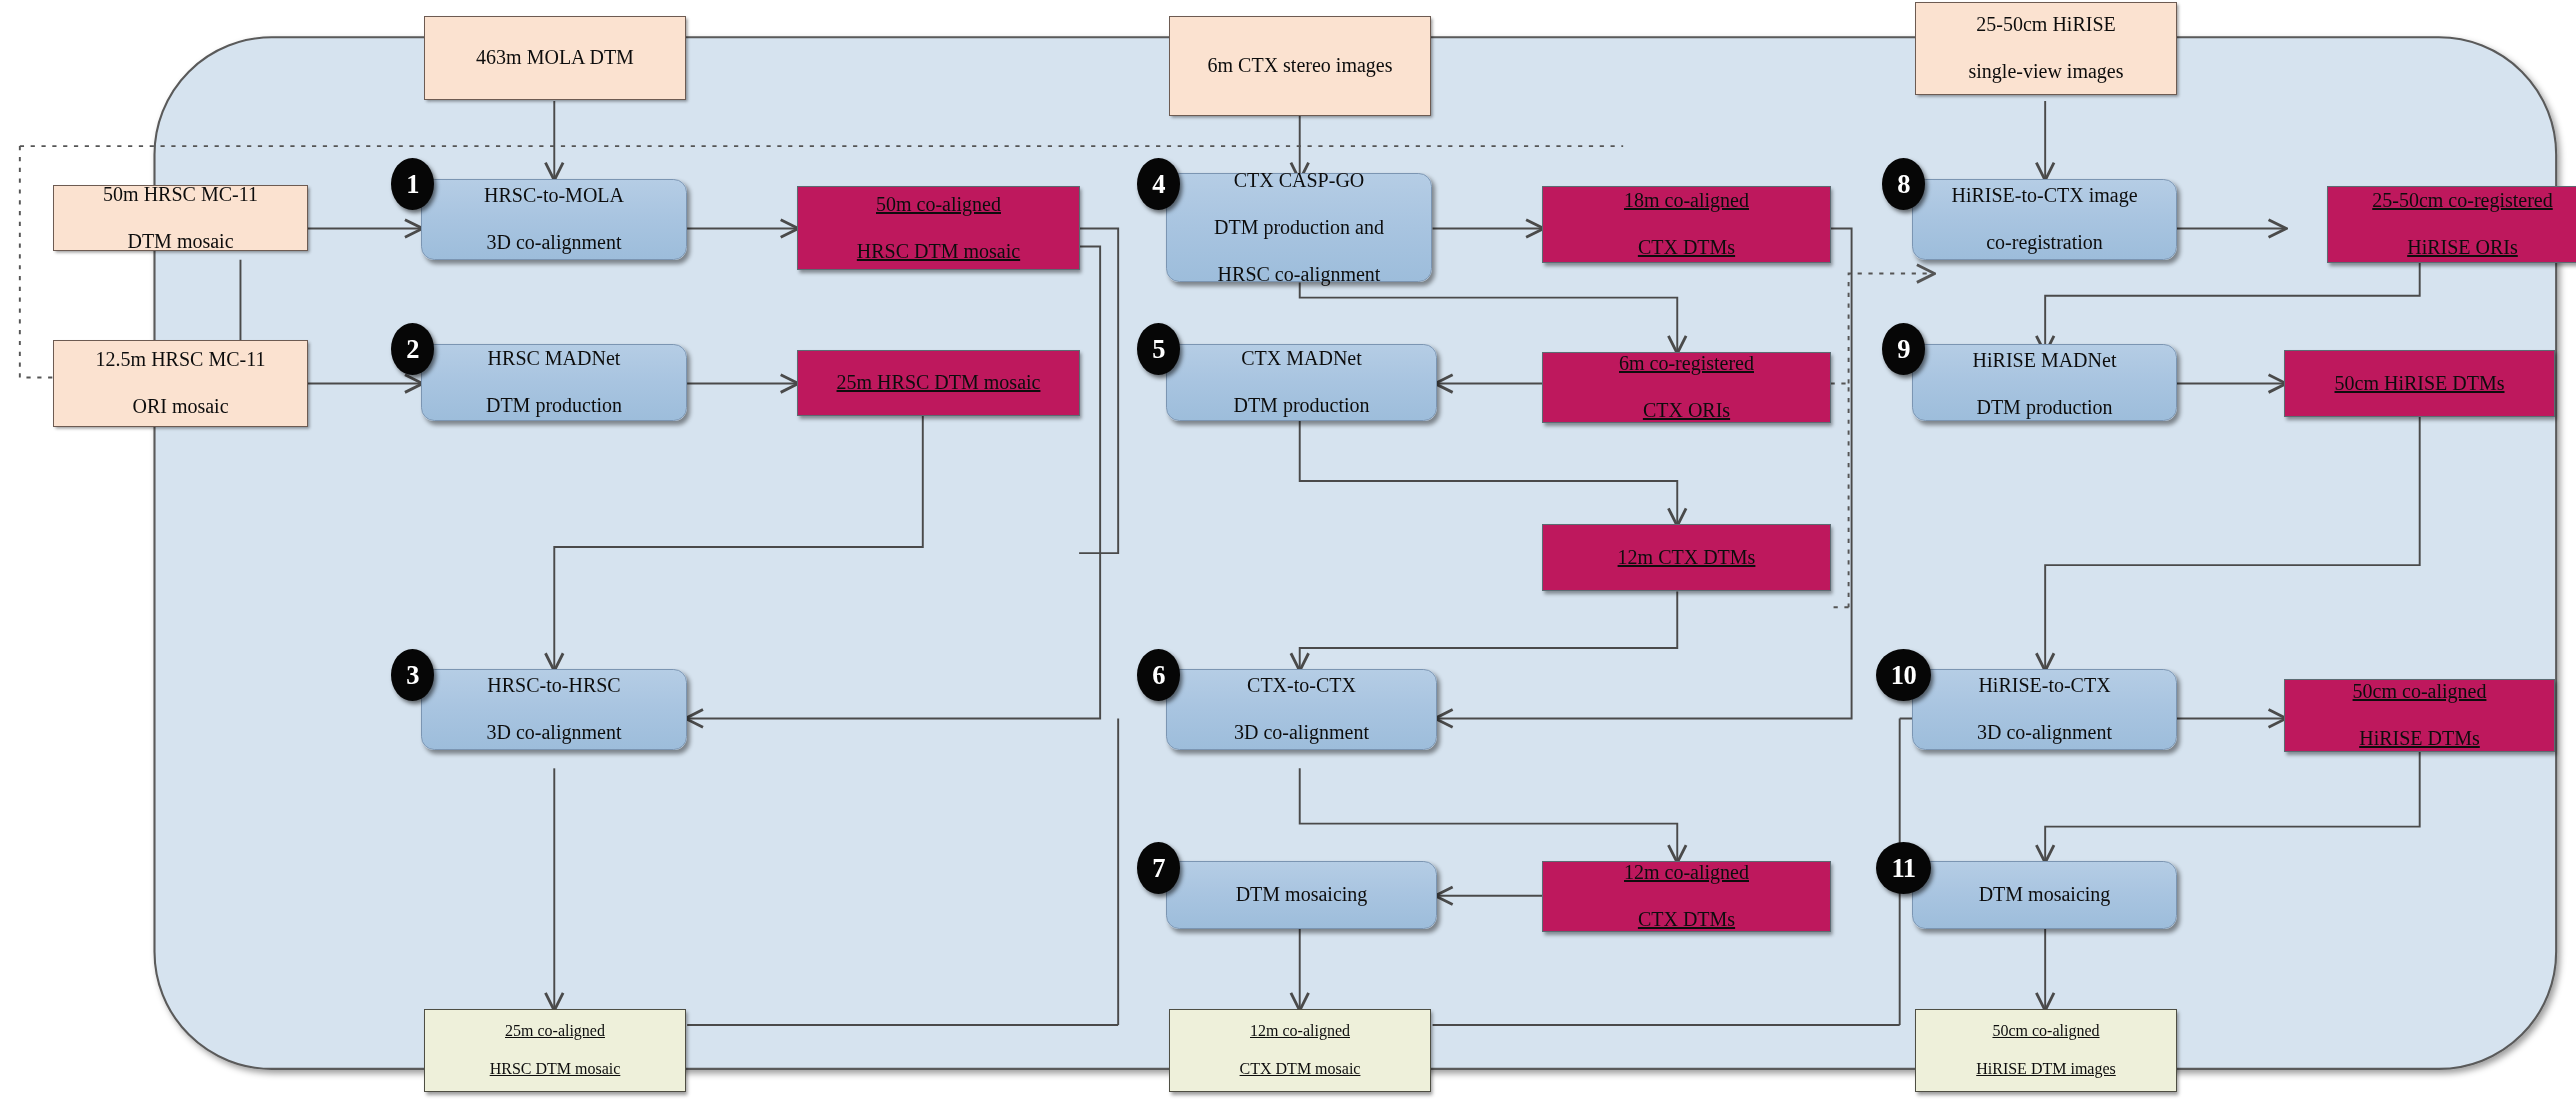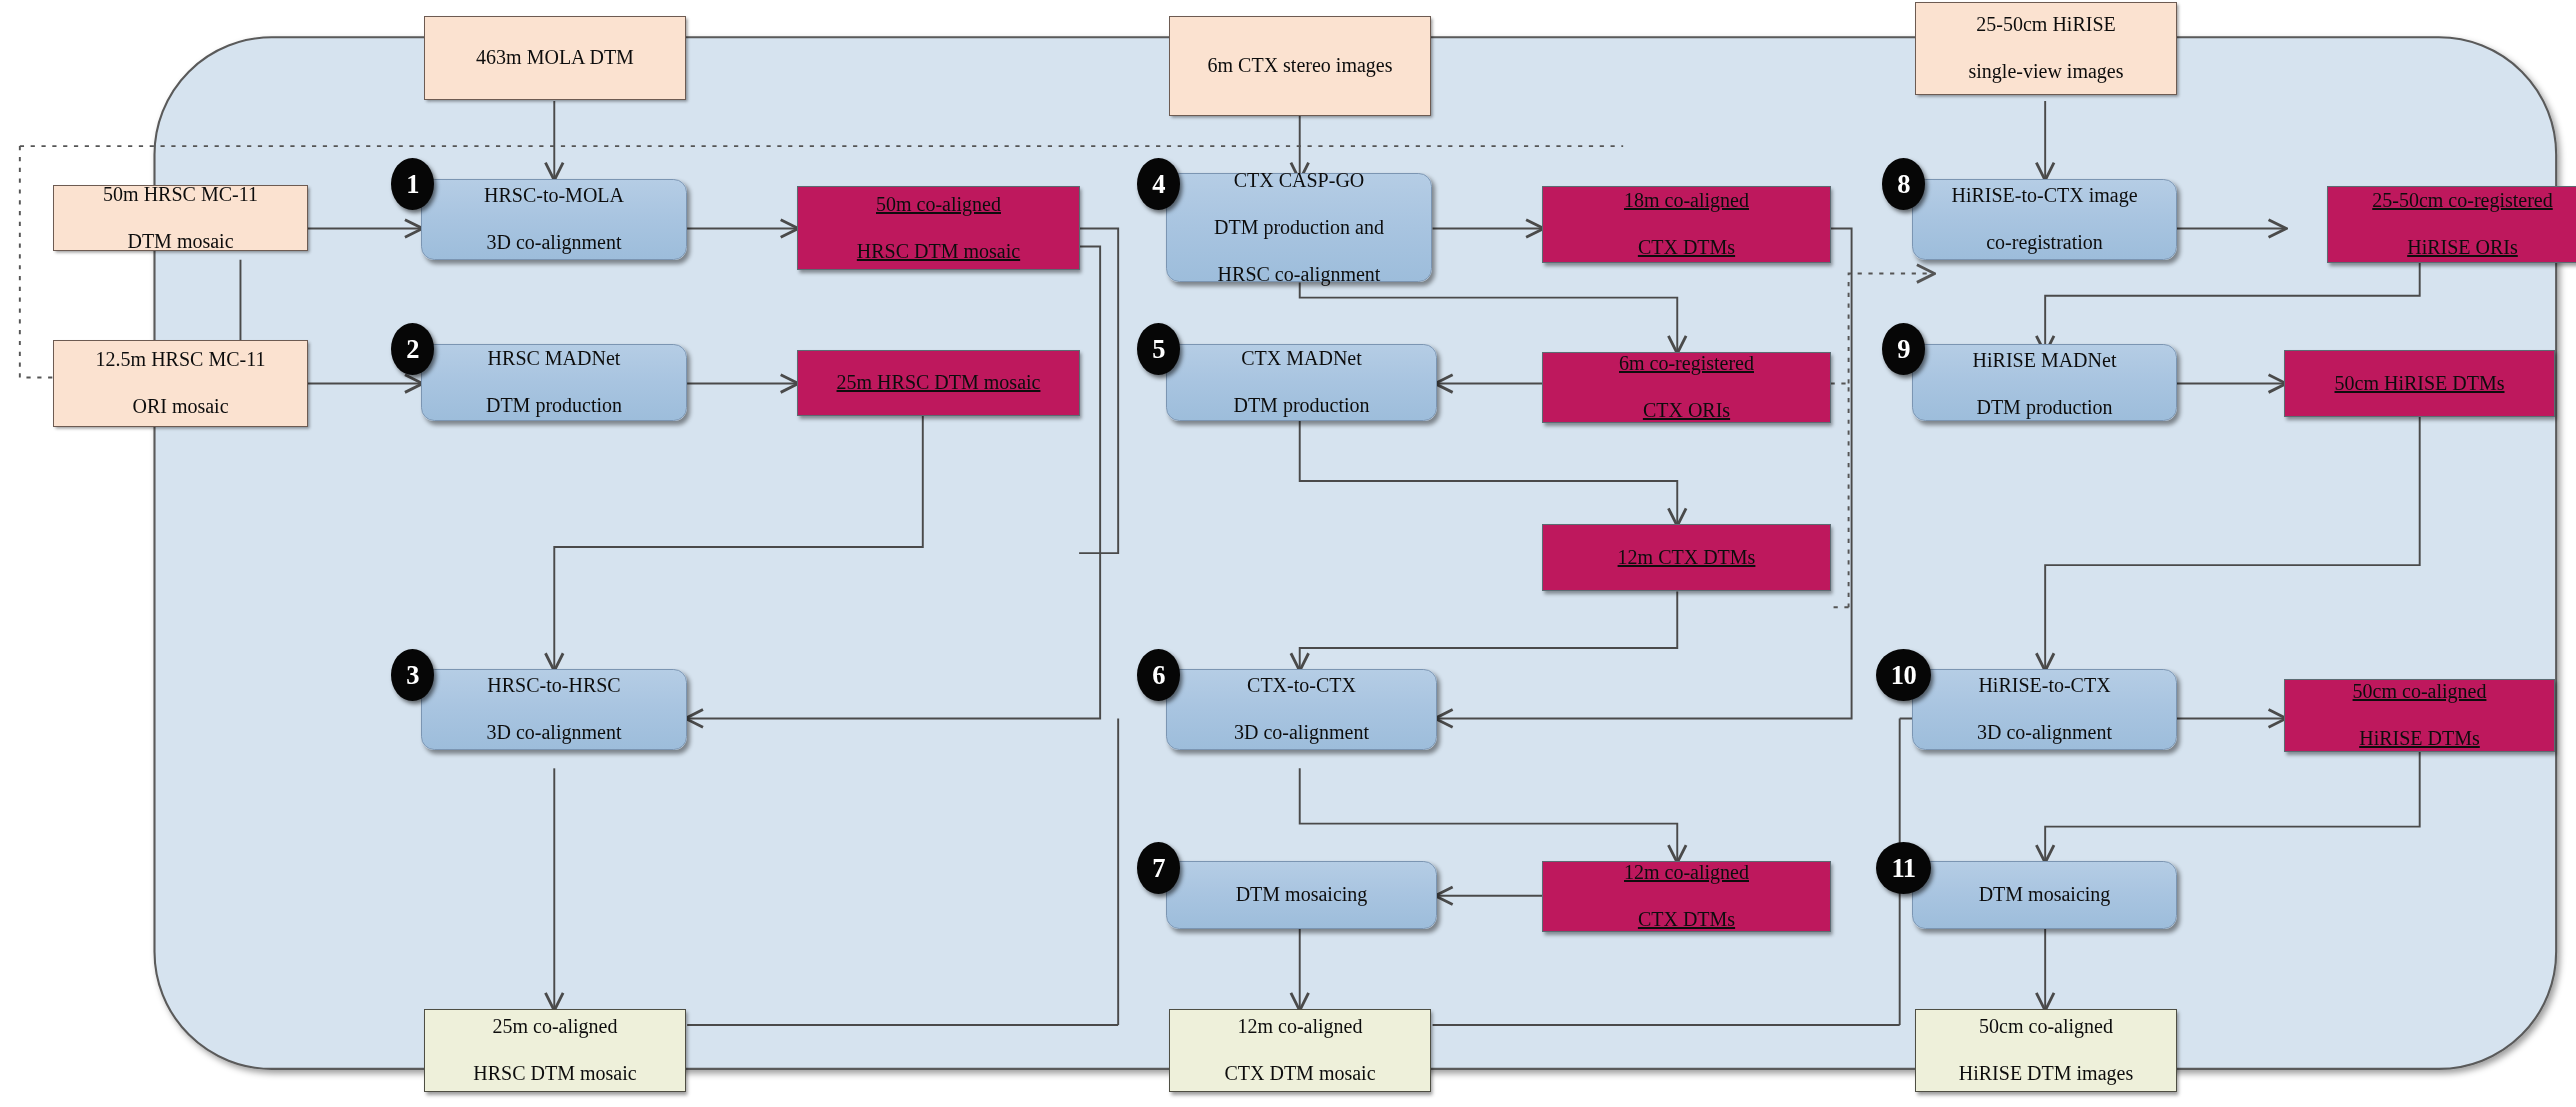--- a/index.html
+++ b/index.html
@@ -14,21 +14,21 @@
            box-shadow:2.4px 2.4px 3px rgba(0,0,0,.40);font-size:20px;}
   
   .n-proc{background:linear-gradient(180deg,#b5cde5 0%,#a8c4e0 50%,#9dbddb 100%);
           border:1.2px solid #7b95b2;border-radius:13.2px;
           box-shadow:3px 3.6px 4.2px rgba(0,0,0,.42);font-size:20px;}
   
   .n-data{background:#be185d;border:1.8px solid #5c6b72;
           box-shadow:2.4px 3px 3.6px rgba(0,0,0,.40);font-size:20px;text-decoration:underline;}
   
   .n-out{background:#eef0da;border:1.8px solid #4e4e43;
-         box-shadow:2.4px 3px 3.6px rgba(0,0,0,.40);font-size:20px;}
+         box-shadow:2.4px 3px 3.6px rgba(0,0,0,.40);font-size:16px;text-decoration:underline;}
   
   .badge{position:absolute;width:43px;height:52px;border-radius:50%;
          background:#060606;color:#fff;display:flex;align-items:center;justify-content:center;
          font-size:26.5px;font-weight:700;font-family:"Liberation Serif","DejaVu Serif",serif;
          box-shadow:2.4px 3px 4.2px rgba(0,0,0,.55);z-index:40;letter-spacing:-0.6px;}
   .badge.wide{width:55px;}
 </style>
 </head>
 <body>
 

